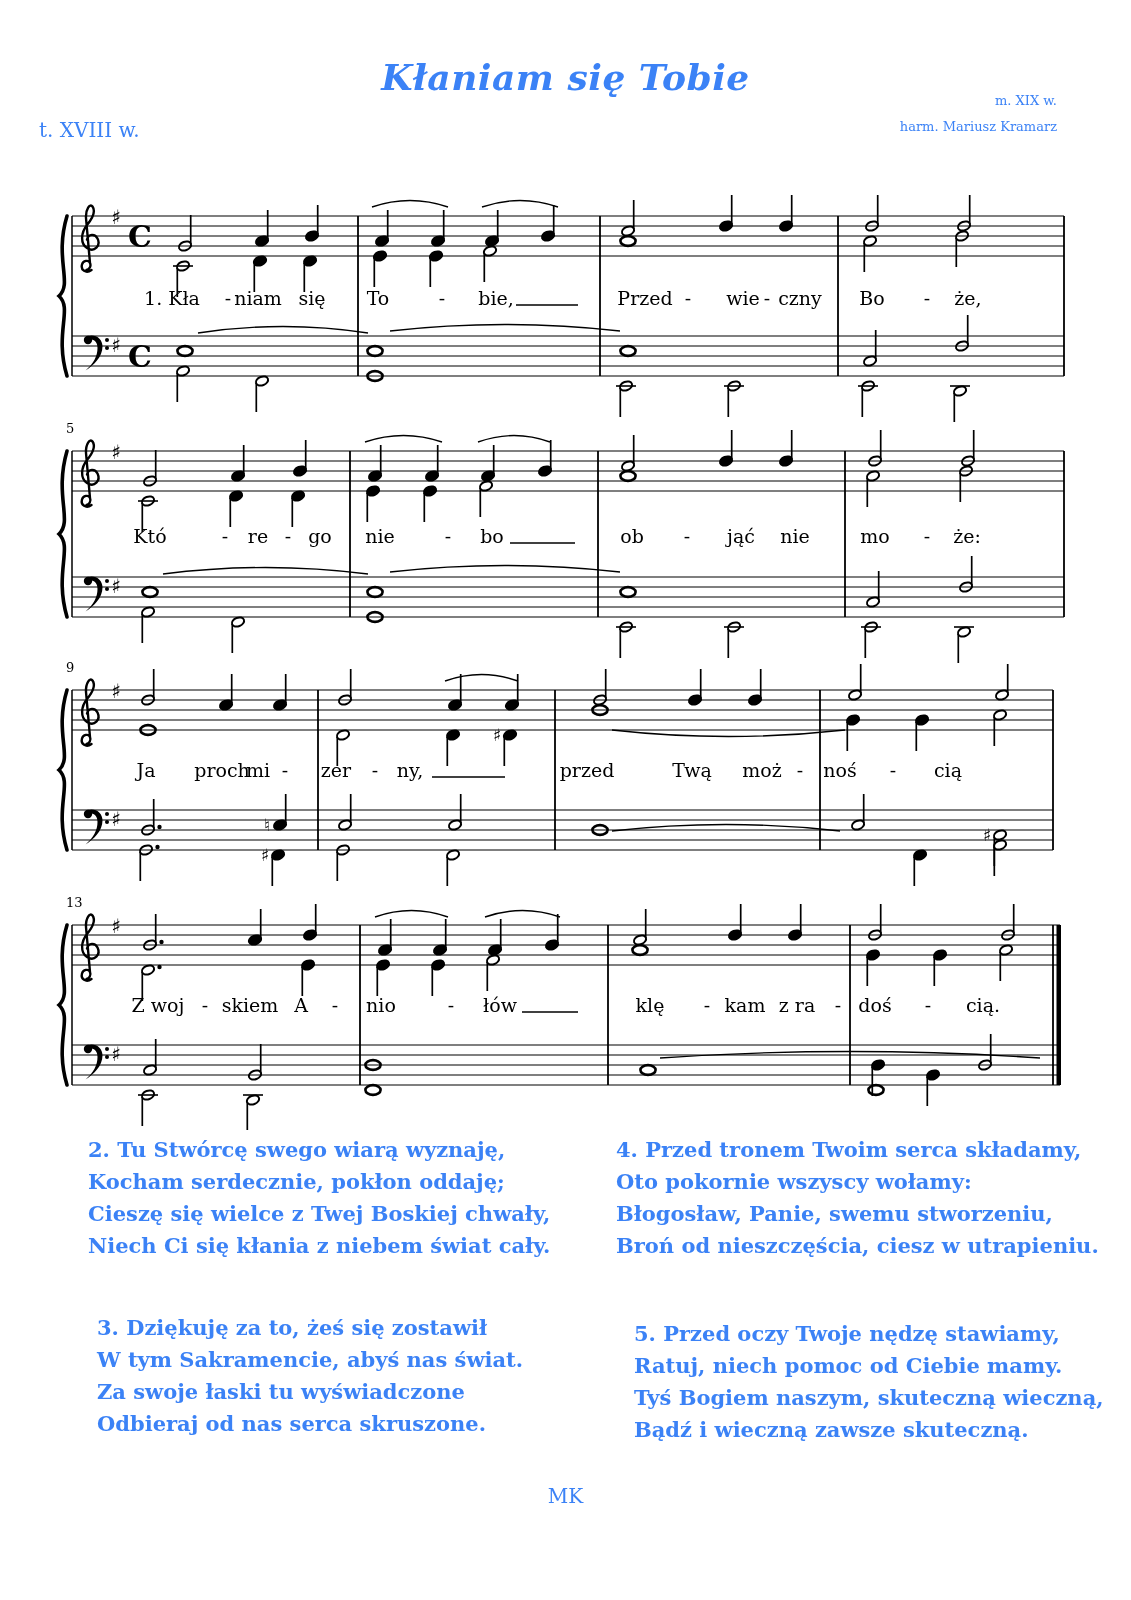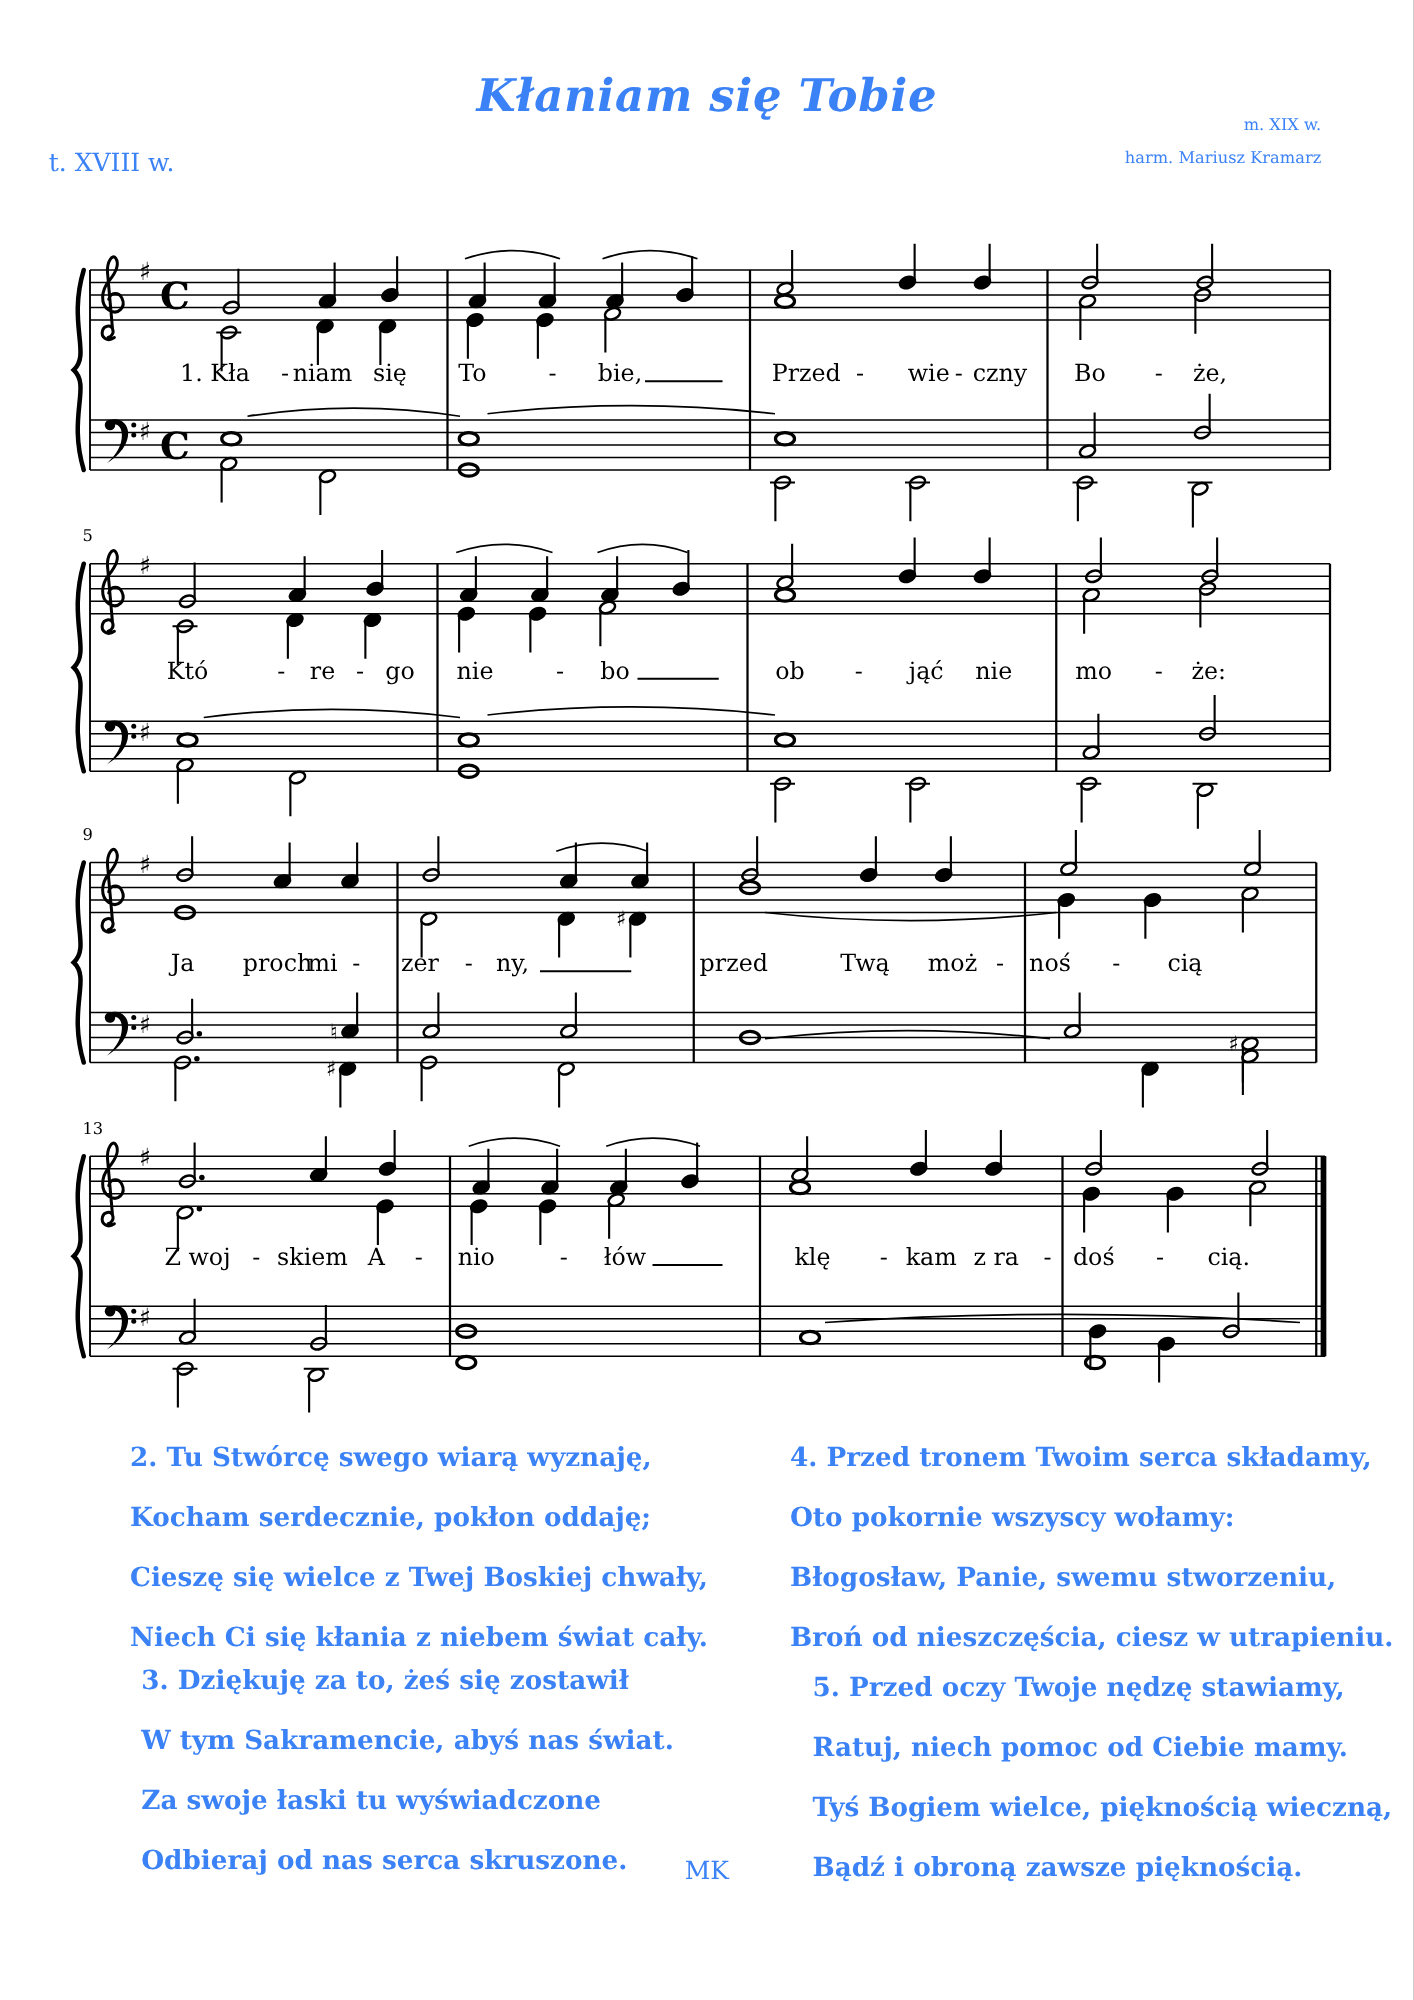--- a/index.html
+++ b/index.html
@@ -5,21 +5,21 @@
   html,body{margin:0;padding:0;background:#888;}
   #page{position:relative;width:1131px;height:1600px;background:#fff;color:#3b82f6;
         font-family:"DejaVu Serif",serif;overflow:hidden;margin:0 auto;}
   #score{position:absolute;left:0;top:0;}
   .title{position:absolute;left:0;right:0;top:56px;text-align:center;
          font-size:36px;font-weight:bold;font-style:italic;letter-spacing:.5px;}
   .credits{position:absolute;right:74px;top:88px;text-align:right;
            font-size:13px;line-height:26px;}
   .left-credit{position:absolute;left:39px;top:118px;font-size:20px;}
   .verse{position:absolute;font-size:21px;font-weight:bold;line-height:32px;white-space:nowrap;}
-  .verse p{margin:16px;}
+  .verse p{margin:0;}
   #v2{left:88px;top:1134px;}
   #v4{left:616px;top:1134px;}
   #v3{left:97px;top:1312px;}
   #v5{left:634px;top:1318px;}
   .footer{position:absolute;left:0;right:0;top:1484px;text-align:center;font-size:20px;}
   .lyric{font-family:"DejaVu Serif",serif;font-size:19px;}
   .mnum{font-family:"DejaVu Serif",serif;font-size:13px;}
   .acc{font-family:"DejaVu Sans",sans-serif;}
   .timesig{font-family:"DejaVu Serif",serif;font-size:30px;font-weight:bold;}
 </style>
@@ -548,18 +548,18 @@
   </div>
   <div class="verse" id="v3">
     <p>3. Dziękuję za to, żeś się zostawił</p>
     <p>W tym Sakramencie, abyś nas świat.</p>
     <p>Za swoje łaski tu wyświadczone</p>
     <p>Odbieraj od nas serca skruszone.</p>
   </div>
   <div class="verse" id="v5">
     <p>5. Przed oczy Twoje nędzę stawiamy,</p>
     <p>Ratuj, niech pomoc od Ciebie mamy.</p>
-    <p>Tyś Bogiem wielce, pięknością wieczną,</p>
-    <p>Bądź i obroną zawsze pięknością.</p>
+    <p>Tyś Bogiem naszym, skuteczną wieczną,</p>
+    <p>Bądź i wieczną zawsze skuteczną.</p>
   </div>
 
   <div class="footer">MK</div>
 </div>
 
 </body></html>

